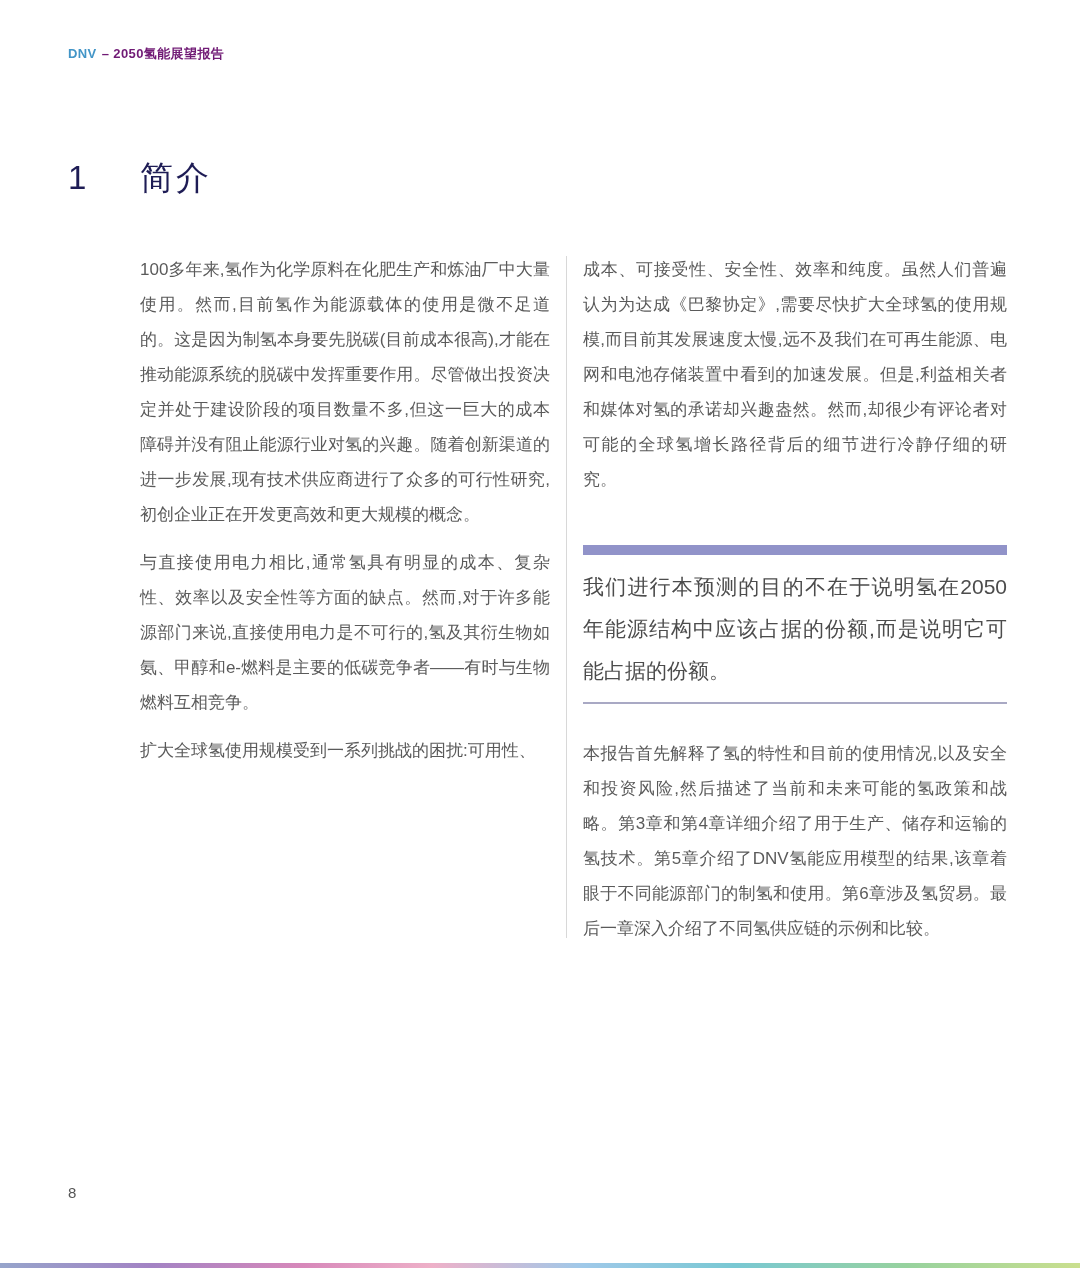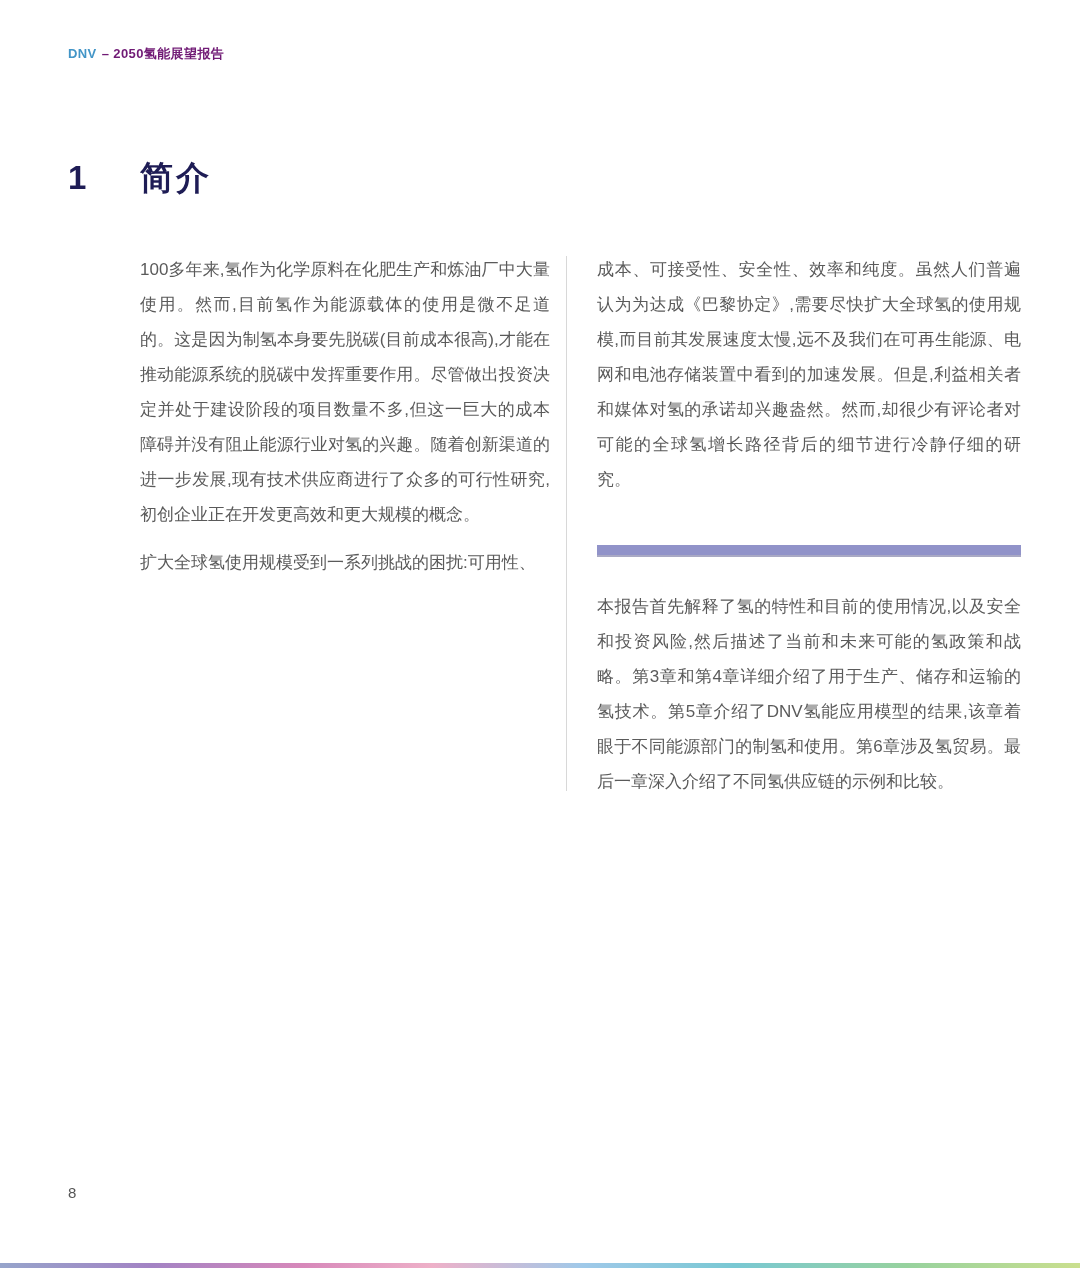--- a/index.html
+++ b/index.html
@@ -10,39 +10,39 @@
   }
   .header{
     position:absolute;top:45px;left:68px;
     font-size:13px;font-weight:bold;letter-spacing:.4px;
   }
   .brand{color:#4295c7;margin-right:5px;text-align:center;}
   .header-rest{color:#701a75;}
 
   .chapter{
     position:absolute;top:158px;left:68px;
-    color:#1e1c55;font-weight:bold;font-size:33px;line-height:1.2;
+    color:#1e1c55;font-weight:normal;font-size:33px;line-height:1.2;
   }
   .chapter-num{display:inline-block;width:72px;}
   .chapter-title{letter-spacing:3px;}
 
   .columns{
     position:absolute;top:252px;left:140px;
     display:flex;align-items:stretch;
   }
   .col{color:#5a5a5a;}
   .col p{
     margin:0 0 13px 0;
     font-size:17px;line-height:35px;
     text-align:justify;text-justify:inter-ideograph;
   }
   .col p:last-child{margin-bottom:0;}
   .col-left{width:410px;}
   .divider{width:1px;background:#d8d8d8;margin:4px 16px 8px 16px;}
-  .col-right{width:424px;margin-left:14px;}
+  .col-right{width:424px;}
 
   .pullquote{margin:48px 0 32px 0;}
   .pq-bar{height:10px;background:#9193c9;}
   .pq-text{
     font-size:21px !important;line-height:42px !important;
     color:#4c4c4c;margin:11px 0 10px 0 !important;
     text-align:justify;
   }
   .pq-rule{height:2px;background:#a9a9c4;}
 
@@ -64,27 +64,29 @@
   <span class="brand">DNV</span><span class="header-rest">– 2050氢能展望报告</span>
 </div>
 
 <div class="chapter">
   <span class="chapter-num">1</span><span class="chapter-title">简介</span>
 </div>
 
 <div class="columns">
   <div class="col col-left">
     <p>100多年来,氢作为化学原料在化肥生产和炼油厂中大量使用。然而,目前氢作为能源载体的使用是微不足道的。这是因为制氢本身要先脱碳(目前成本很高),才能在推动能源系统的脱碳中发挥重要作用。尽管做出投资决定并处于建设阶段的项目数量不多,但这一巨大的成本障碍并没有阻止能源行业对氢的兴趣。随着创新渠道的进一步发展,现有技术供应商进行了众多的可行性研究,初创企业正在开发更高效和更大规模的概念。</p>
+    <p>与直接使用电力相比,通常氢具有明显的成本、复杂性、效率以及安全性等方面的缺点。然而,对于许多能源部门来说,直接使用电力是不可行的,氢及其衍生物如氨、甲醇和e-燃料是主要的低碳竞争者——有时与生物燃料互相竞争。</p>
     <p>扩大全球氢使用规模受到一系列挑战的困扰:可用性、</p>
   </div>
   <div class="divider"></div>
   <div class="col col-right">
     <p>成本、可接受性、安全性、效率和纯度。虽然人们普遍认为为达成《巴黎协定》,需要尽快扩大全球氢的使用规模,而目前其发展速度太慢,远不及我们在可再生能源、电网和电池存储装置中看到的加速发展。但是,利益相关者和媒体对氢的承诺却兴趣盎然。然而,却很少有评论者对可能的全球氢增长路径背后的细节进行冷静仔细的研究。</p>
     <div class="pullquote">
       <div class="pq-bar"></div>
+      <p class="pq-text">我们进行本预测的目的不在于说明氢在2050年能源结构中应该占据的份额,而是说明它可能占据的份额。</p>
       <div class="pq-rule"></div>
     </div>
     <p>本报告首先解释了氢的特性和目前的使用情况,以及安全和投资风险,然后描述了当前和未来可能的氢政策和战略。第3章和第4章详细介绍了用于生产、储存和运输的氢技术。第5章介绍了DNV氢能应用模型的结果,该章着眼于不同能源部门的制氢和使用。第6章涉及氢贸易。最后一章深入介绍了不同氢供应链的示例和比较。</p>
   </div>
 </div>
 
 <div class="page-number">8</div>
 <div class="footer-gradient"></div>
 
 </body></html>

